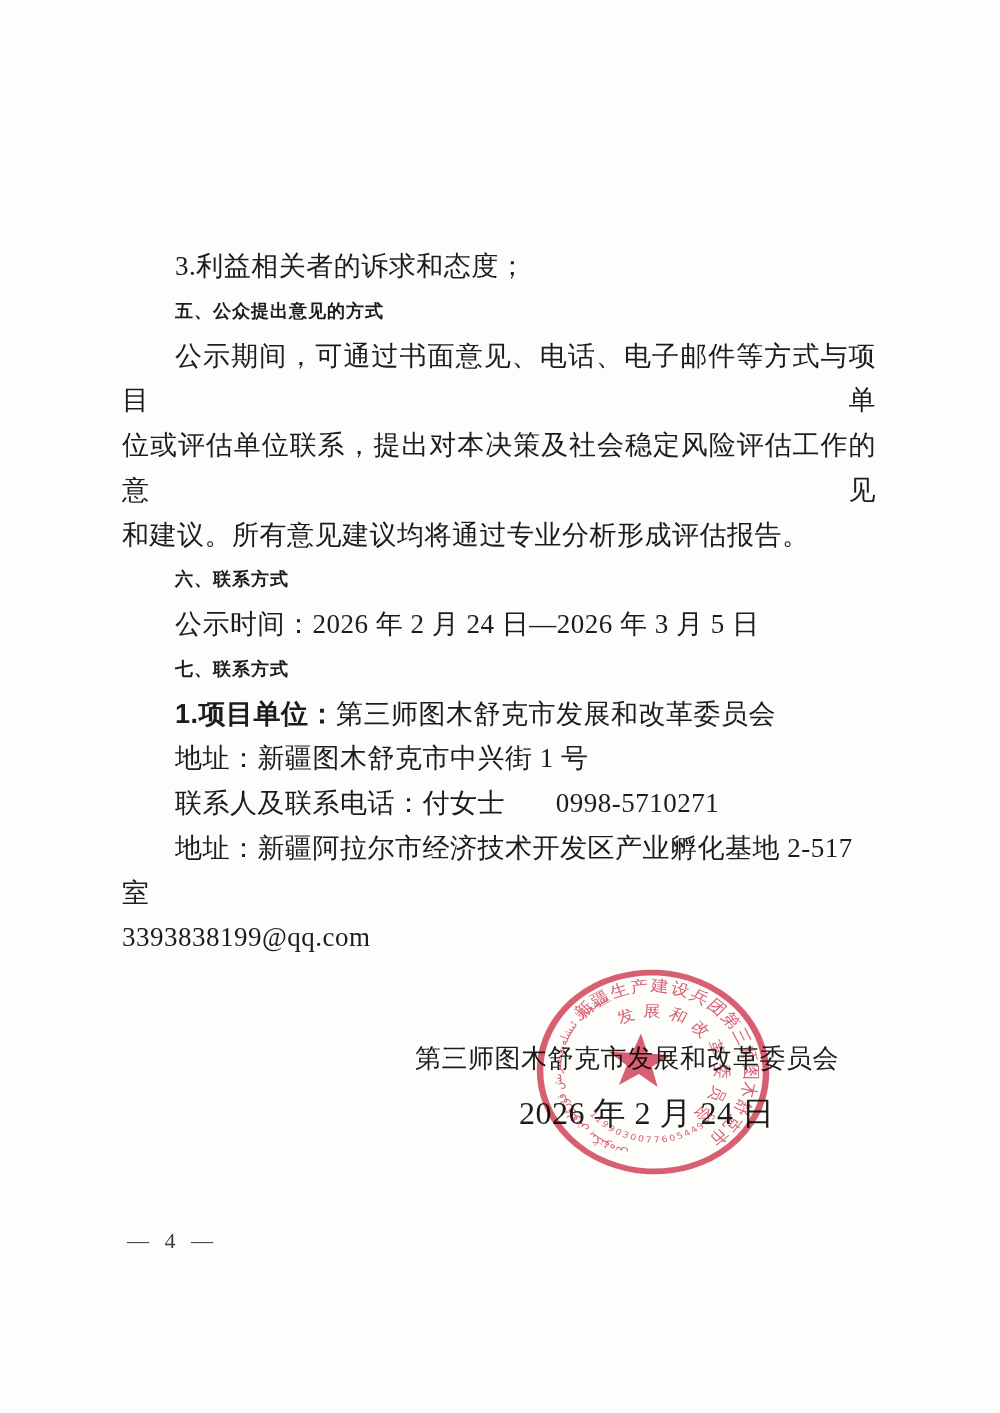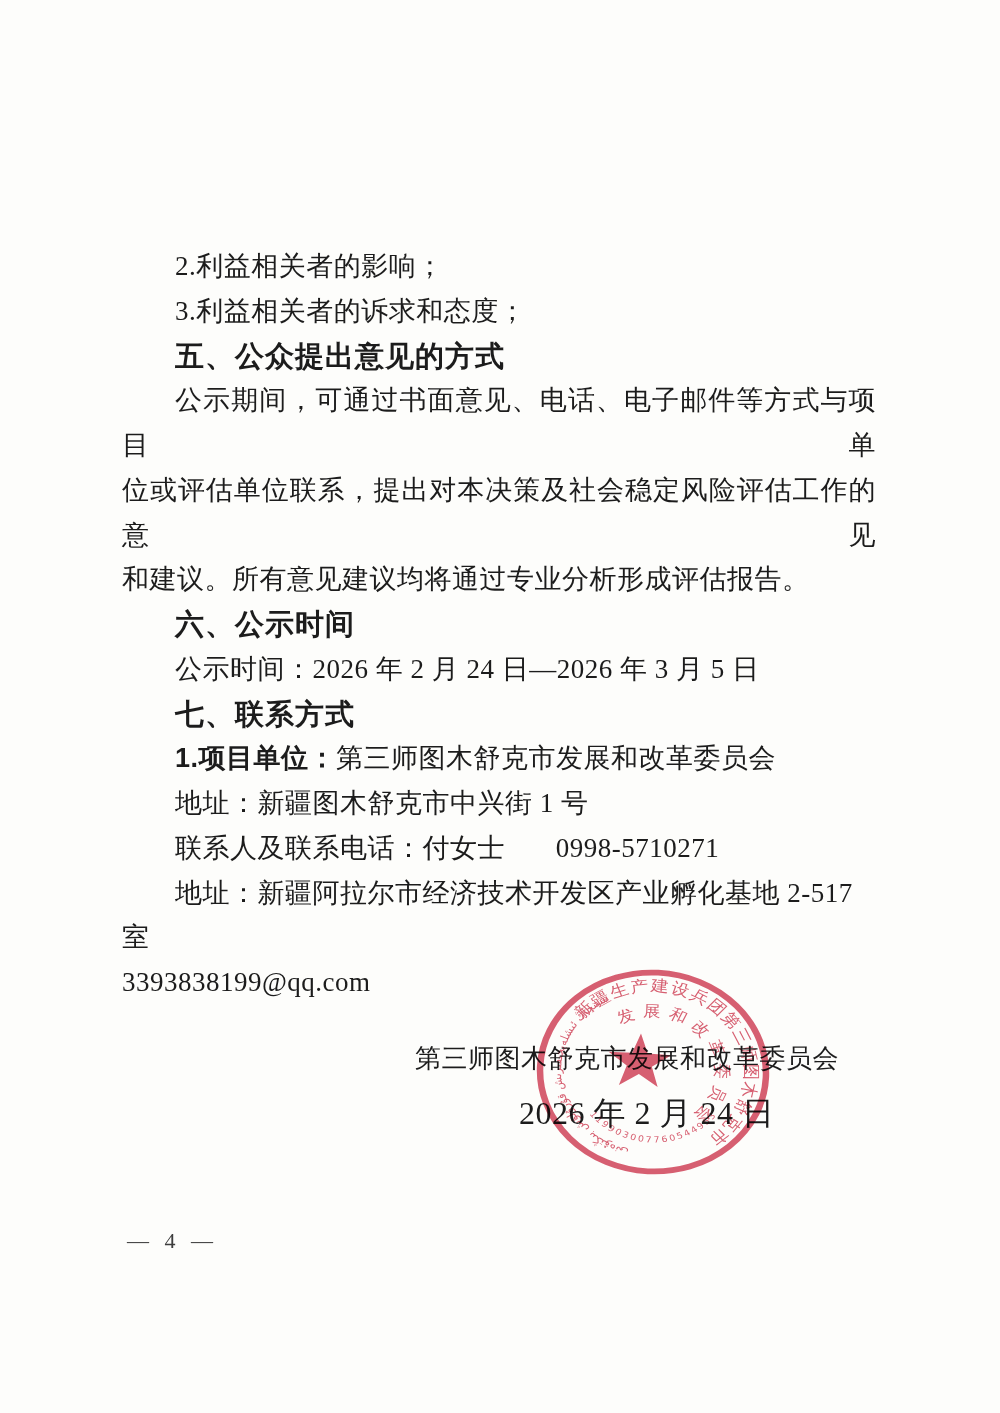--- a/index.html
+++ b/index.html
@@ -24,21 +24,21 @@
     line-height:44.75px;
     white-space:pre-wrap;
     letter-spacing:0.5px;
   }
   .ind{text-indent:53px;}
   .jfull{text-align:justify;text-align-last:justify;}
   .heading{
     font-family:"Liberation Sans","DejaVu Sans",sans-serif;
     font-weight:700;
     letter-spacing:1px;
-    font-size:29px;
+    font-size:18px;
   }
   .blabel{
     font-family:"Liberation Sans","DejaVu Sans",sans-serif;
     font-weight:700;
   }
   .spaced{letter-spacing:2.5px;}
   .signature{
     position:absolute;
     left:415px;top:1041px;
     font-size:26px;
@@ -67,29 +67,28 @@
     mix-blend-mode:multiply;
     opacity:0.88;
   }
 </style>
 </head>
 <body>
 
 <div class="page">
 
   <div class="content">
-    <p class="ln ind">2.利益相关者的影响；</p>
     <p class="ln ind">3.利益相关者的诉求和态度；</p>
 
     <p class="ln ind heading">五、公众提出意见的方式</p>
     <p class="ln ind jfull">公示期间，可通过书面意见、电话、电子邮件等方式与项目单</p>
     <p class="ln jfull">位或评估单位联系，提出对本决策及社会稳定风险评估工作的意见</p>
     <p class="ln">和建议。所有意见建议均将通过专业分析形成评估报告。</p>
 
-    <p class="ln ind heading">六、公示时间</p>
+    <p class="ln ind heading">六、联系方式</p>
     <p class="ln ind">公示时间：2026 年 2 月 24 日—2026 年 3 月 5 日</p>
 
     <p class="ln ind heading">七、联系方式</p>
 
     <p class="ln ind"><span class="blabel">1.项目单位：</span><span>第三师图木舒克市发展和改革委员会</span></p>
     <p class="ln ind">地址：新疆图木舒克市中兴街 1 号</p>
     <p class="ln ind">联系人及联系电话：付女士       0998-5710271</p>
 
     <p class="ln ind">地址：新疆阿拉尔市经济技术开发区产业孵化基地 2-517 室</p>
     <p class="ln">3393838199@qq.com</p>

